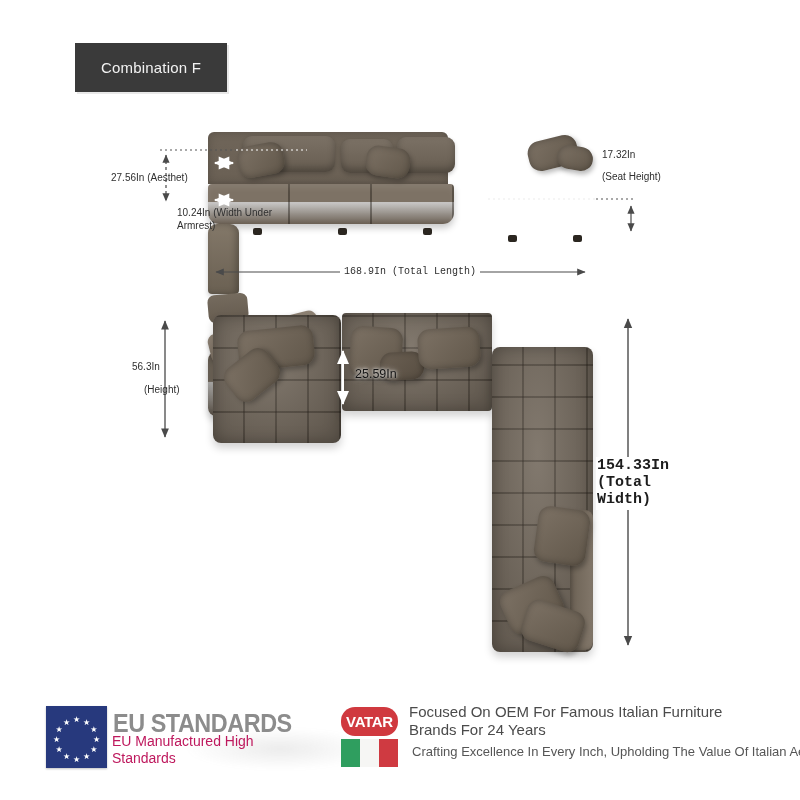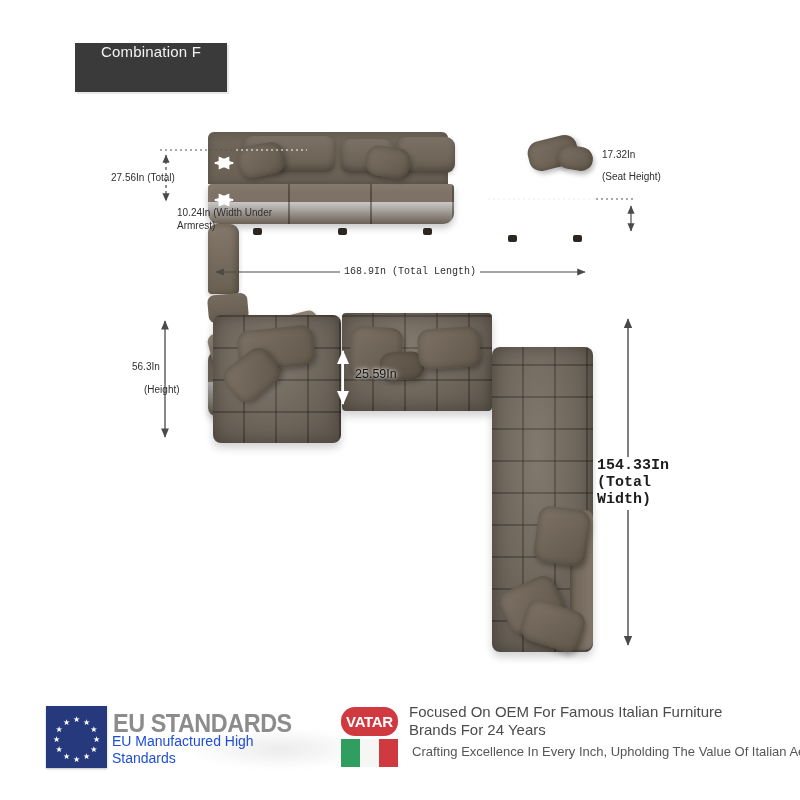--- a/index.html
+++ b/index.html
@@ -2,21 +2,21 @@
 <html><head>
 <meta charset="utf-8">
 <style>
   html,body{margin:0;padding:0;background:#fff;width:800px;height:800px;overflow:hidden;
     font-family:"Liberation Sans",sans-serif;}
   .canvas{position:relative;width:800px;height:800px;background:#fff;overflow:hidden;}
   .abs{position:absolute;}
 
   
   .badge{left:75px;top:43px;width:152px;height:49px;background:#3a3a3a;
-    box-shadow:2px 2px 0 #8a8a8a33;display:flex;justify-content:center;}
+    box-shadow:2px 2px 0 #8a8a8a33;display:flex;align-items:center;justify-content:center;}
   .badge span{color:#f2f2f2;font-size:15px;letter-spacing:.2px;}
 
   
   .blk{position:absolute;border-radius:8px;
     background:
       radial-gradient(ellipse at 45% 35%, rgba(255,255,255,.10), rgba(0,0,0,.16) 85%),
       repeating-linear-gradient(0deg, transparent 0 30px, rgba(30,24,17,.34) 30px 32px),
       repeating-linear-gradient(90deg, transparent 0 30px, rgba(30,24,17,.34) 30px 32px),
       #746a5e;
     box-shadow:inset 0 0 16px rgba(0,0,0,.28), 0 5px 9px rgba(0,0,0,.18);}
@@ -56,21 +56,21 @@
   .depth-lbl{font-size:12.5px;color:#141414;
     text-shadow:0 0 3px rgba(255,255,255,.95),0 0 6px rgba(255,255,255,.8);}
   .tw-lbl{font-size:15px;font-weight:bold;line-height:1.12;color:#1d1d1d;background:#fff;
     padding:1px 2px 2px 1px;}
 
   
   .eu-flag{left:46px;top:706px;width:61px;height:62px;background:#27397d;
     box-shadow:0 1px 2px rgba(0,0,0,.25);}
   .eu-title{left:113px;top:708px;font-size:26px;font-weight:bold;color:#8c8c8c;
     letter-spacing:-.5px;transform:scaleX(.9);transform-origin:left top;white-space:nowrap;}
-  .eu-sub{left:112px;top:733px;width:170px;font-size:14px;color:#1d4ed8;line-height:1.18;}
+  .eu-sub{left:112px;top:733px;width:170px;font-size:14px;color:#be185d;line-height:1.18;}
   .vatar-box{left:341px;top:707px;width:57px;height:29px;background:#d0393f;
     display:flex;align-items:center;justify-content:center;border-radius:14px;}
   .vatar-box span{color:#fff;font-weight:bold;font-size:15px;letter-spacing:-.3px;}
   .it-flag{left:341px;top:739px;width:57px;height:28px;display:flex;}
   .it-flag .g{flex:1;background:#2f9e5f;}
   .it-flag .w{flex:1;background:#f6f6f4;}
   .it-flag .r{flex:1;background:#cf3a41;}
   .oem-head{left:409px;top:703px;width:326px;font-size:15px;color:#4b4b4b;line-height:1.2;}
   .tagline{left:412px;top:744px;font-size:13px;color:#565656;white-space:nowrap;}
   .watermark{left:185px;top:728px;width:190px;height:42px;border-radius:50%;
@@ -153,21 +153,21 @@
       <line x1="165" y1="321" x2="165" y2="437" stroke="#4a4a4a" stroke-width="1.3" marker-start="url(#ad)" marker-end="url(#ad)"></line>
     </g>
     <g>
       <line x1="343" y1="351" x2="343" y2="404" stroke="#fff" stroke-width="2" marker-start="url(#aw)" marker-end="url(#aw)"></line>
     </g>
     <g>
       <line x1="628" y1="319" x2="628" y2="645" stroke="#4a4a4a" stroke-width="1.4" marker-start="url(#ad)" marker-end="url(#ad)"></line>
     </g>
   </svg>
 
-  <div class="abs dim" style="left:111px;top:171px;">27.56In (Total)</div>
+  <div class="abs dim" style="left:111px;top:171px;">27.56In (Aesthet)</div>
   <div class="abs dim" style="left:177px;top:206px;width:132px;">10.24In (Width Under Armrest)</div>
   <div class="abs dim" style="left:602px;top:148px;">17.32In</div>
   <div class="abs dim" style="left:602px;top:170px;">(Seat Height)</div>
   <div class="abs dim lbl-bg" style="left:340px;top:265px;padding:0 4px;white-space:nowrap;">168.9In (Total Length)</div>
 
   <div class="abs dim" style="left:132px;top:360px;">56.3In</div>
   <div class="abs dim" style="left:144px;top:383px;">(Height)</div>
   <div class="abs depth-lbl" style="left:355px;top:367px;">25.59In</div>
 
   <div class="abs tw-lbl" style="left:596px;top:457px;font-family:Liberation Mono, monospace;">

